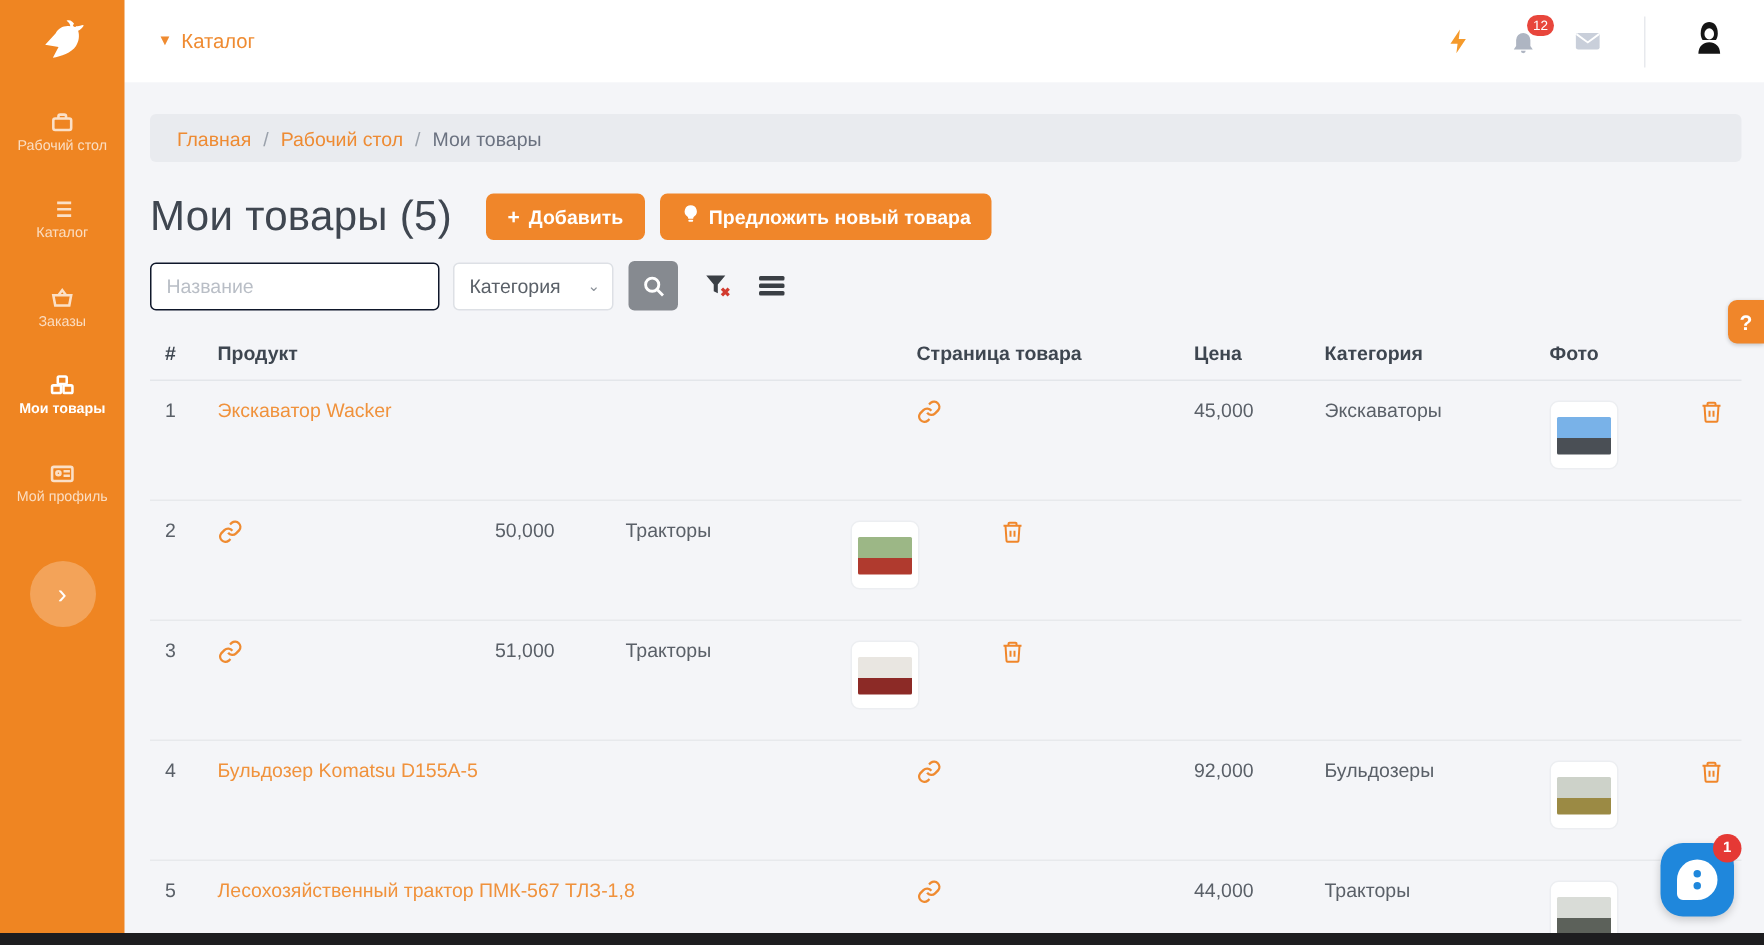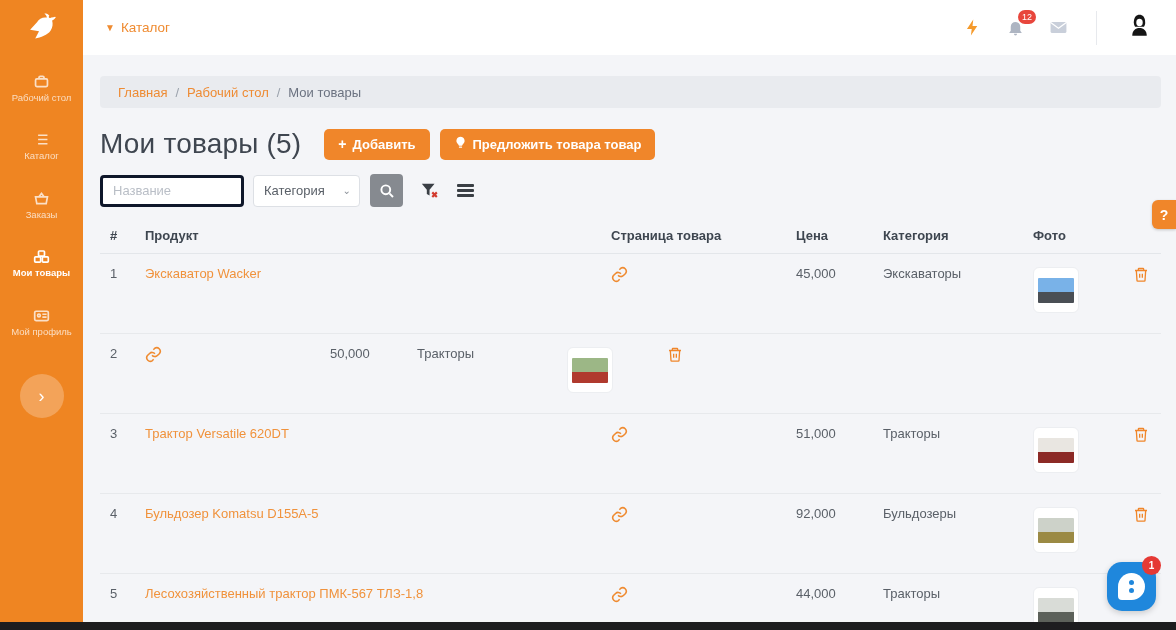--- a/index.html
+++ b/index.html
@@ -42,21 +42,21 @@
   .bc-current { color:#6b7280; }
 
   .title-row { display:flex; align-items:center; margin:20px 0 14px; gap:10px; }
   .page-title { font-size:28px; color:#3f4650; font-weight:normal; letter-spacing:.2px; margin-right:13px; }
   .btn { background:#f0862a; border:none; color:#fff; font-size:13px; font-weight:bold; border-radius:5px;
     height:31px; padding:0 14px; display:flex; align-items:center; gap:6px; cursor:pointer; font-family:inherit; }
   .btn .bicon { font-size:14px; }
   .btn .bulb svg { width:13px; height:13px; fill:#fff; }
 
   .filter-row { display:flex; align-items:center; gap:9px; margin-bottom:13px; }
-  .name-input { width:144px; height:32px; border:3px solid #0f172a; border-radius:4px; padding:0 10px; font-size:13px;
+  .name-input { width:193px; height:32px; border:1px solid #0f172a; border-radius:4px; padding:0 10px; font-size:13px;
     color:#4d7c0f; background:#fff; font-family:inherit; }
   .name-input::placeholder { color:#b9bec6; }
   .cat-select { width:107px; height:32px; border:1px solid #dde0e5; border-radius:4px; background:#fff; font-size:13px;
     color:#5a6068; display:flex; align-items:center; justify-content:space-between; padding:0 8px 0 10px; cursor:pointer; }
   .cat-select .chev { color:#8a9098; font-size:10px; }
   .search-btn { width:33px; height:33px; background:#868a90; border:none; border-radius:4px; display:flex; align-items:center;
     justify-content:center; cursor:pointer; margin-left:1px; }
   .search-btn svg { width:16px; height:16px; stroke:#fff; fill:none; stroke-width:2.4; }
   .filter-clear { margin-left:8px; cursor:pointer; position:relative; width:20px; height:20px; }
   .filter-clear svg { width:20px; height:20px; }
@@ -215,21 +215,21 @@
       <span class="bicon">+</span>
       <span>Добавить</span>
     </button>
     <button class="btn">
       <span class="bulb">
         <svg viewBox="0 0 16 16">
             <path d="M8 1a5 5 0 0 0-3 9c.6.5 1 1.2 1 2h4c0-.8.4-1.5 1-2a5 5 0 0 0-3-9z"></path>
             <rect x="6" y="13" width="4" height="1.6" rx=".8"></rect>
           </svg>
       </span>
-      <span>Предложить товара товар</span>
+      <span>Предложить новый товара</span>
     </button>
   </div>
 
   <div class="filter-row">
     <input class="name-input" placeholder="Название" style="">
     <div class="cat-select">
       <span>Категория</span>
       <span class="chev">⌄</span>
     </div>
     <button class="search-btn">
@@ -314,23 +314,20 @@
         <svg viewBox="0 0 24 24">
           <path d="M3 6h18M8 6V4a1 1 0 0 1 1-1h6a1 1 0 0 1 1 1v2M5 6l1 15a1 1 0 0 0 1 1h10a1 1 0 0 0 1-1l1-15"></path>
           <path d="M10 11v6M14 11v6"></path>
         </svg>
       </span>
     </div>
   </div>
 
   <div class="trow">
     <div class="c-num">3</div>
-    <div class="c-product">
-      <a class="product-link">Трактор Versatile 620DT</a>
-    </div>
     <div class="c-page">
       <span class="page-link">
         <svg viewBox="0 0 24 24">
           <path d="M10 13a5 5 0 0 0 7.5.5l3-3a5 5 0 0 0-7-7l-1.7 1.7"></path>
           <path d="M14 11a5 5 0 0 0-7.5-.5l-3 3a5 5 0 0 0 7 7l1.7-1.7"></path>
         </svg>
       </span>
     </div>
     <div class="c-price">51,000</div>
     <div class="c-cat">Тракторы</div>

